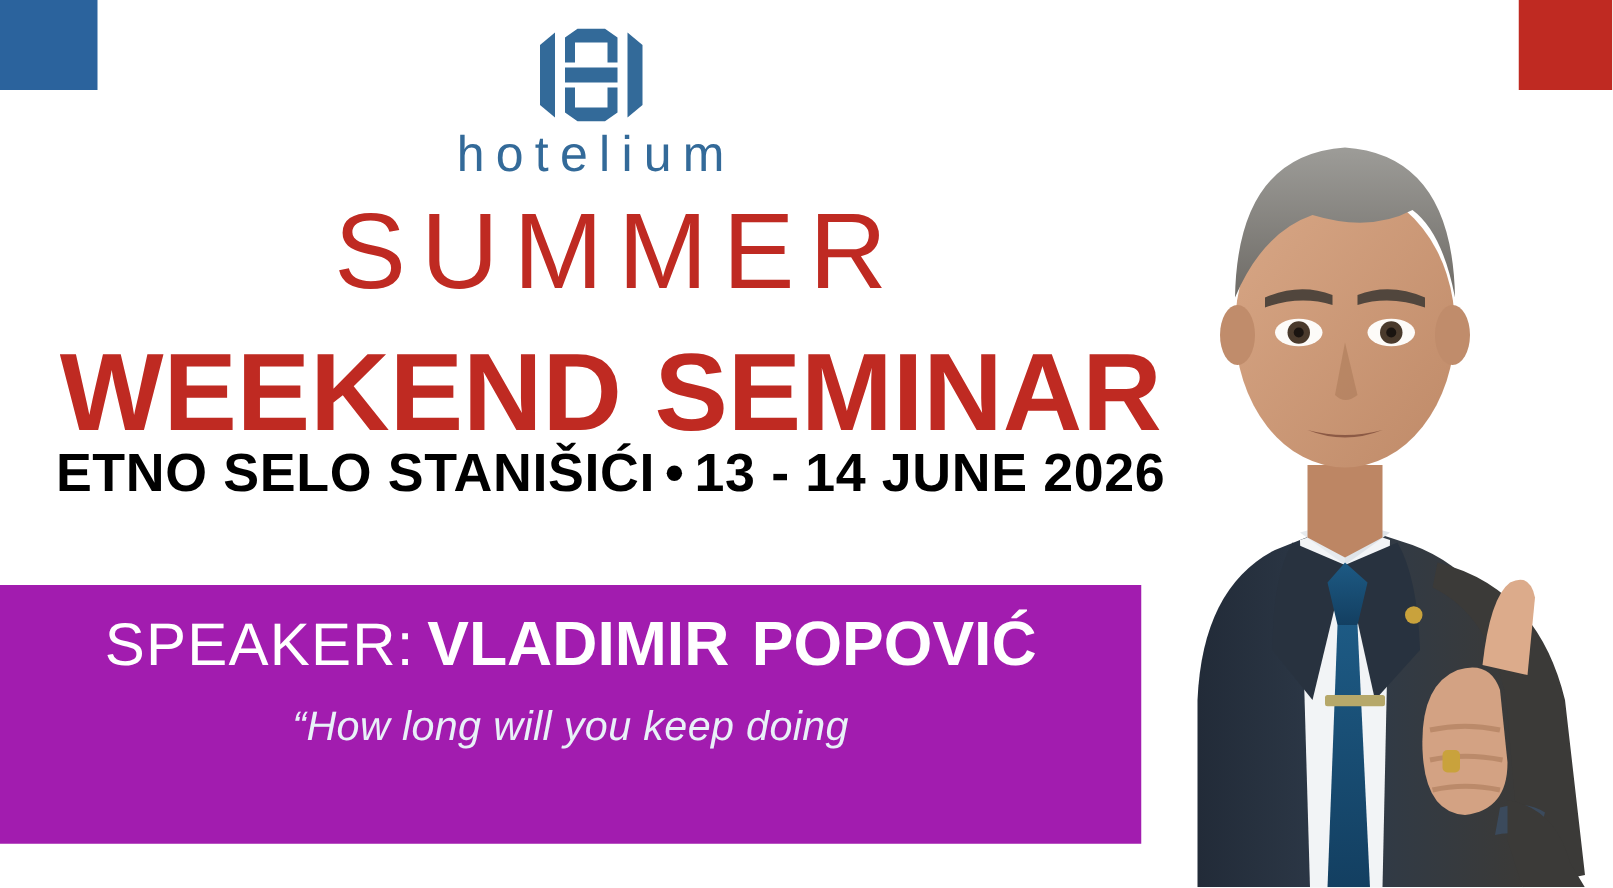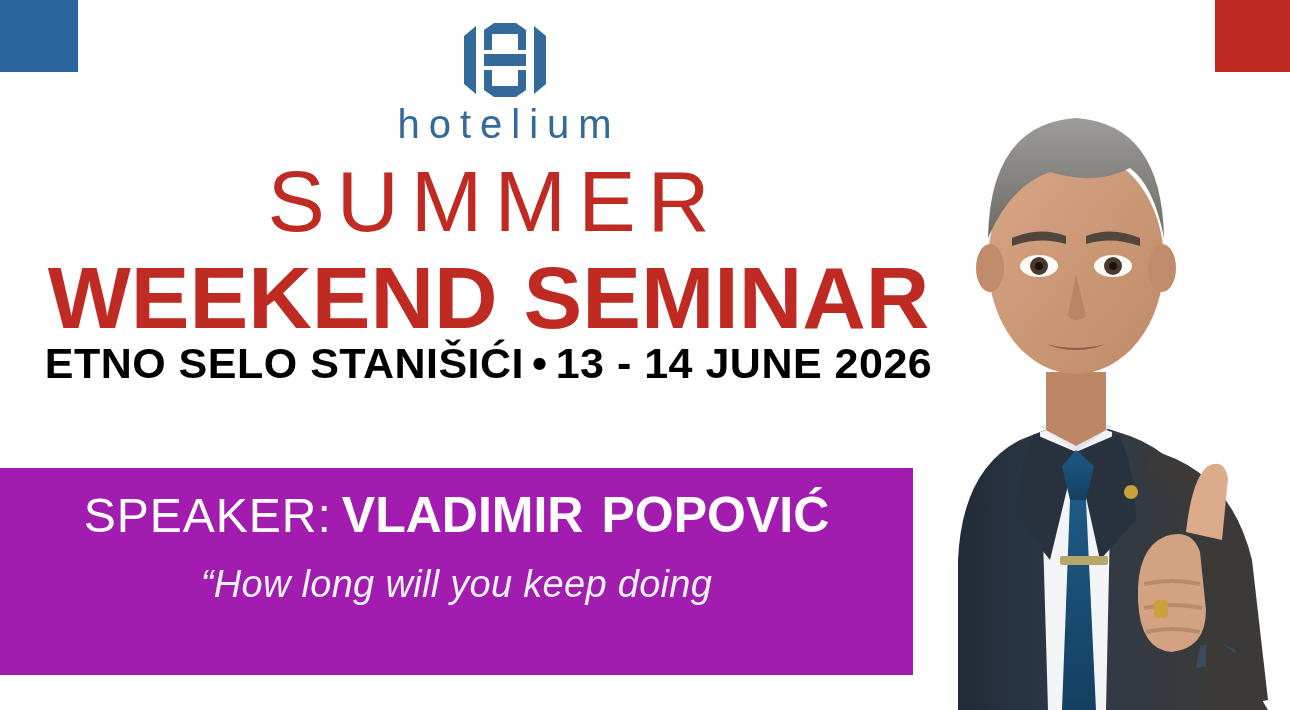--- a/index.html
+++ b/index.html
@@ -39,21 +39,20 @@
 
   
   .logo-block {
     position: absolute;
     left: 0;
     top: 22px;
     width: 945px;
     display: flex;
     flex-direction: column;
     align-items: center;
-    padding-left: 32px;
   }
   .logo-mark {
     width: 86px;
     height: 76px;
     display: block;
   }
   .logo-wordmark {
     margin-top: 6px;
     font-size: 40px;
     font-weight: 400;
@@ -74,21 +73,21 @@
   .title-summer {
     font-size: 86px;
     font-weight: 400;
     letter-spacing: 12px;
     color: #BF2A22;
     line-height: 1.0;
     padding-left: 12px;
     white-space: nowrap;
   }
   .title-main {
-    margin-top: 10px;
+    margin-top: 26px;
     font-size: 88px;
     font-weight: 700;
     letter-spacing: 0px;
     color: #BF2A22;
     line-height: 1.0;
     white-space: nowrap;
   }
   .title-main .gap {
     display: inline-block;
     width: 26px;
@@ -142,21 +141,21 @@
   }
   .quote-block {
     position: absolute;
     left: 0;
     top: 92px;
     width: 100%;
     text-align: center;
     color: #E9F1F8;
   }
   .quote-line {
-    font-size: 38px;
+    font-size: 33px;
     font-style: italic;
     font-weight: 300;
     line-height: 1.28;
     letter-spacing: 0.3px;
     white-space: nowrap;
   }
 
   
   .photo-layer {
     position: absolute;

